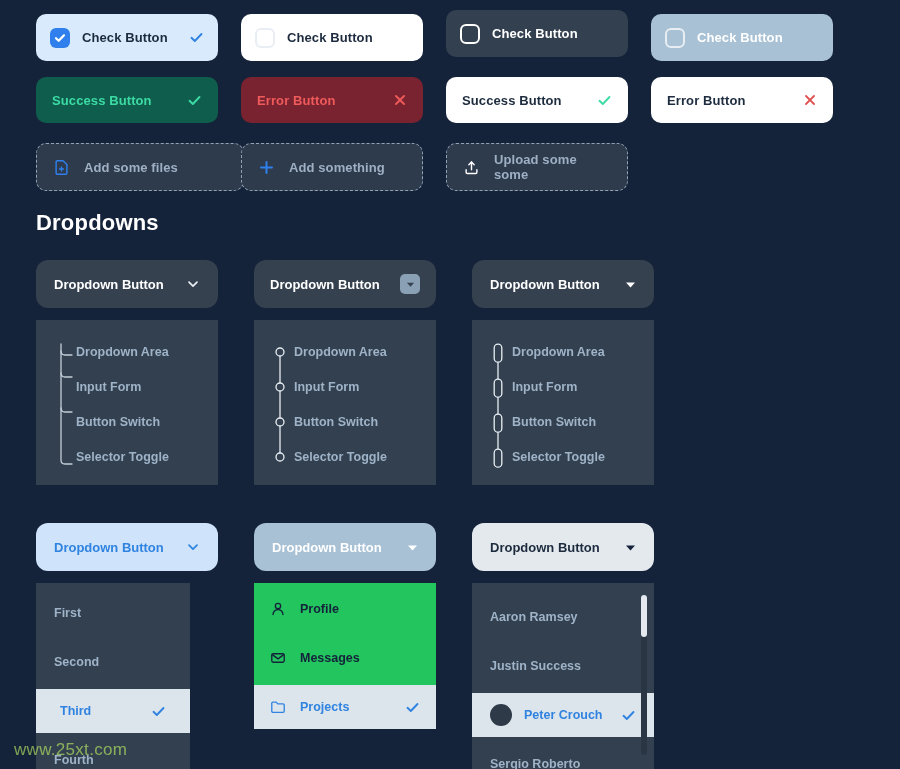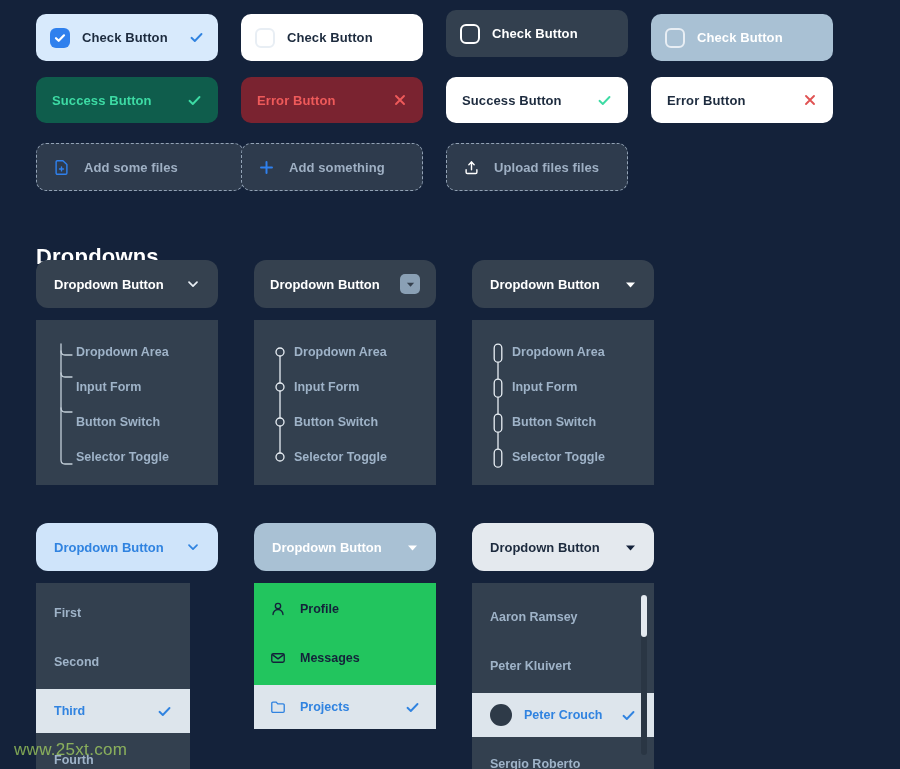--- a/index.html
+++ b/index.html
@@ -212,24 +212,24 @@
   </div>
 
   <div class="btn b-dashed" style="left:446px; top:143px; width:182px; height:48px; padding:0 16px; gap:14px;">
     <span class="trail">
       <svg width="17" height="17" viewBox="0 0 18 18" fill="none" stroke="#ffffff" stroke-width="1.5" stroke-linecap="round" stroke-linejoin="round">
         <path d="M3.3 11.4 v2.6 a1.3 1.3 0 0 0 1.3 1.3 h8.8 a1.3 1.3 0 0 0 1.3-1.3 v-2.6"></path>
         <path d="M6.2 6 L9 3.1 L11.8 6"></path>
           <path d="M9 3.1 V11.4"></path>
       </svg>
     </span>
-    <span class="label">Upload files files</span>
-  </div>
-
-  <div class="heading" style="left:36px; top:210px;margin-top:34px;">Dropdowns</div>
+    <span class="label">Upload some some</span>
+  </div>
+
+  <div class="heading" style="left:36px; top:210px;">Dropdowns</div>
 
   <div class="dd dd-dark" style="left:36px; top:260px; width:182px; height:48px; padding:0 18px;">
     <span class="label">Dropdown Button</span>
     <span class="trail">
       <svg width="14" height="14" viewBox="0 0 14 14" fill="none" stroke="#e8eef4" stroke-width="1.7" stroke-linecap="round" stroke-linejoin="round">
           <path d="M3 5.2 L7 9.2 L11 5.2"></path>
         </svg>
     </span>
   </div>
 
@@ -320,21 +320,21 @@
     </span>
   </div>
 
   <div class="panel panel-dark" style="left:36px; top:583px; width:154px; height:186px;">
     <div class="lrow lrow-idle-dark" style="top:8px; height:44px; padding:0 18px;">
       <span class="ltext">First</span>
     </div>
     <div class="lrow lrow-idle-dark" style="top:57px; height:44px; padding:0 18px;">
       <span class="ltext">Second</span>
     </div>
-    <div class="lrow lrow-sel-dark" style="top:106px; height:44px; padding:0 18px;">
+    <div class="lrow lrow-sel-dark" style="top:106px; height:44px; padding:0 24px;">
       <span class="ltext">Third</span>
       <span class="trail">
         <svg width="15" height="15" viewBox="0 0 15 15" fill="none" stroke="#3083e0" stroke-width="1.9" stroke-linecap="round" stroke-linejoin="round">
             <path d="M2.5 7.8 L5.8 11 L12.5 4"></path>
           </svg>
       </span>
     </div>
     <div class="lrow lrow-idle-dark" style="top:155px; height:44px; padding:0 18px;">
       <span class="ltext">Fourth</span>
     </div>
@@ -372,21 +372,21 @@
           </svg>
       </span>
     </div>
   </div>
 
   <div class="panel panel-dark" style="left:472px; top:583px; width:182px; height:186px;">
     <div class="lrow lrow-idle-dark" style="top:12px; height:44px; padding:0 18px;">
       <span class="ltext">Aaron Ramsey</span>
     </div>
     <div class="lrow lrow-idle-dark" style="top:61px; height:44px; padding:0 18px;">
-      <span class="ltext">Peter Kluivert</span>
+      <span class="ltext">Justin Success</span>
     </div>
     <div class="lrow lrow-sel-dark" style="top:110px; height:44px; padding:8px 18px; gap:12px;">
       <span class="avatar"></span>
       <span class="ltext">Peter Crouch</span>
       <span class="trail">
         <svg width="15" height="15" viewBox="0 0 15 15" fill="none" stroke="#3083e0" stroke-width="1.9" stroke-linecap="round" stroke-linejoin="round">
             <path d="M2.5 7.8 L5.8 11 L12.5 4"></path>
           </svg>
       </span>
     </div>

